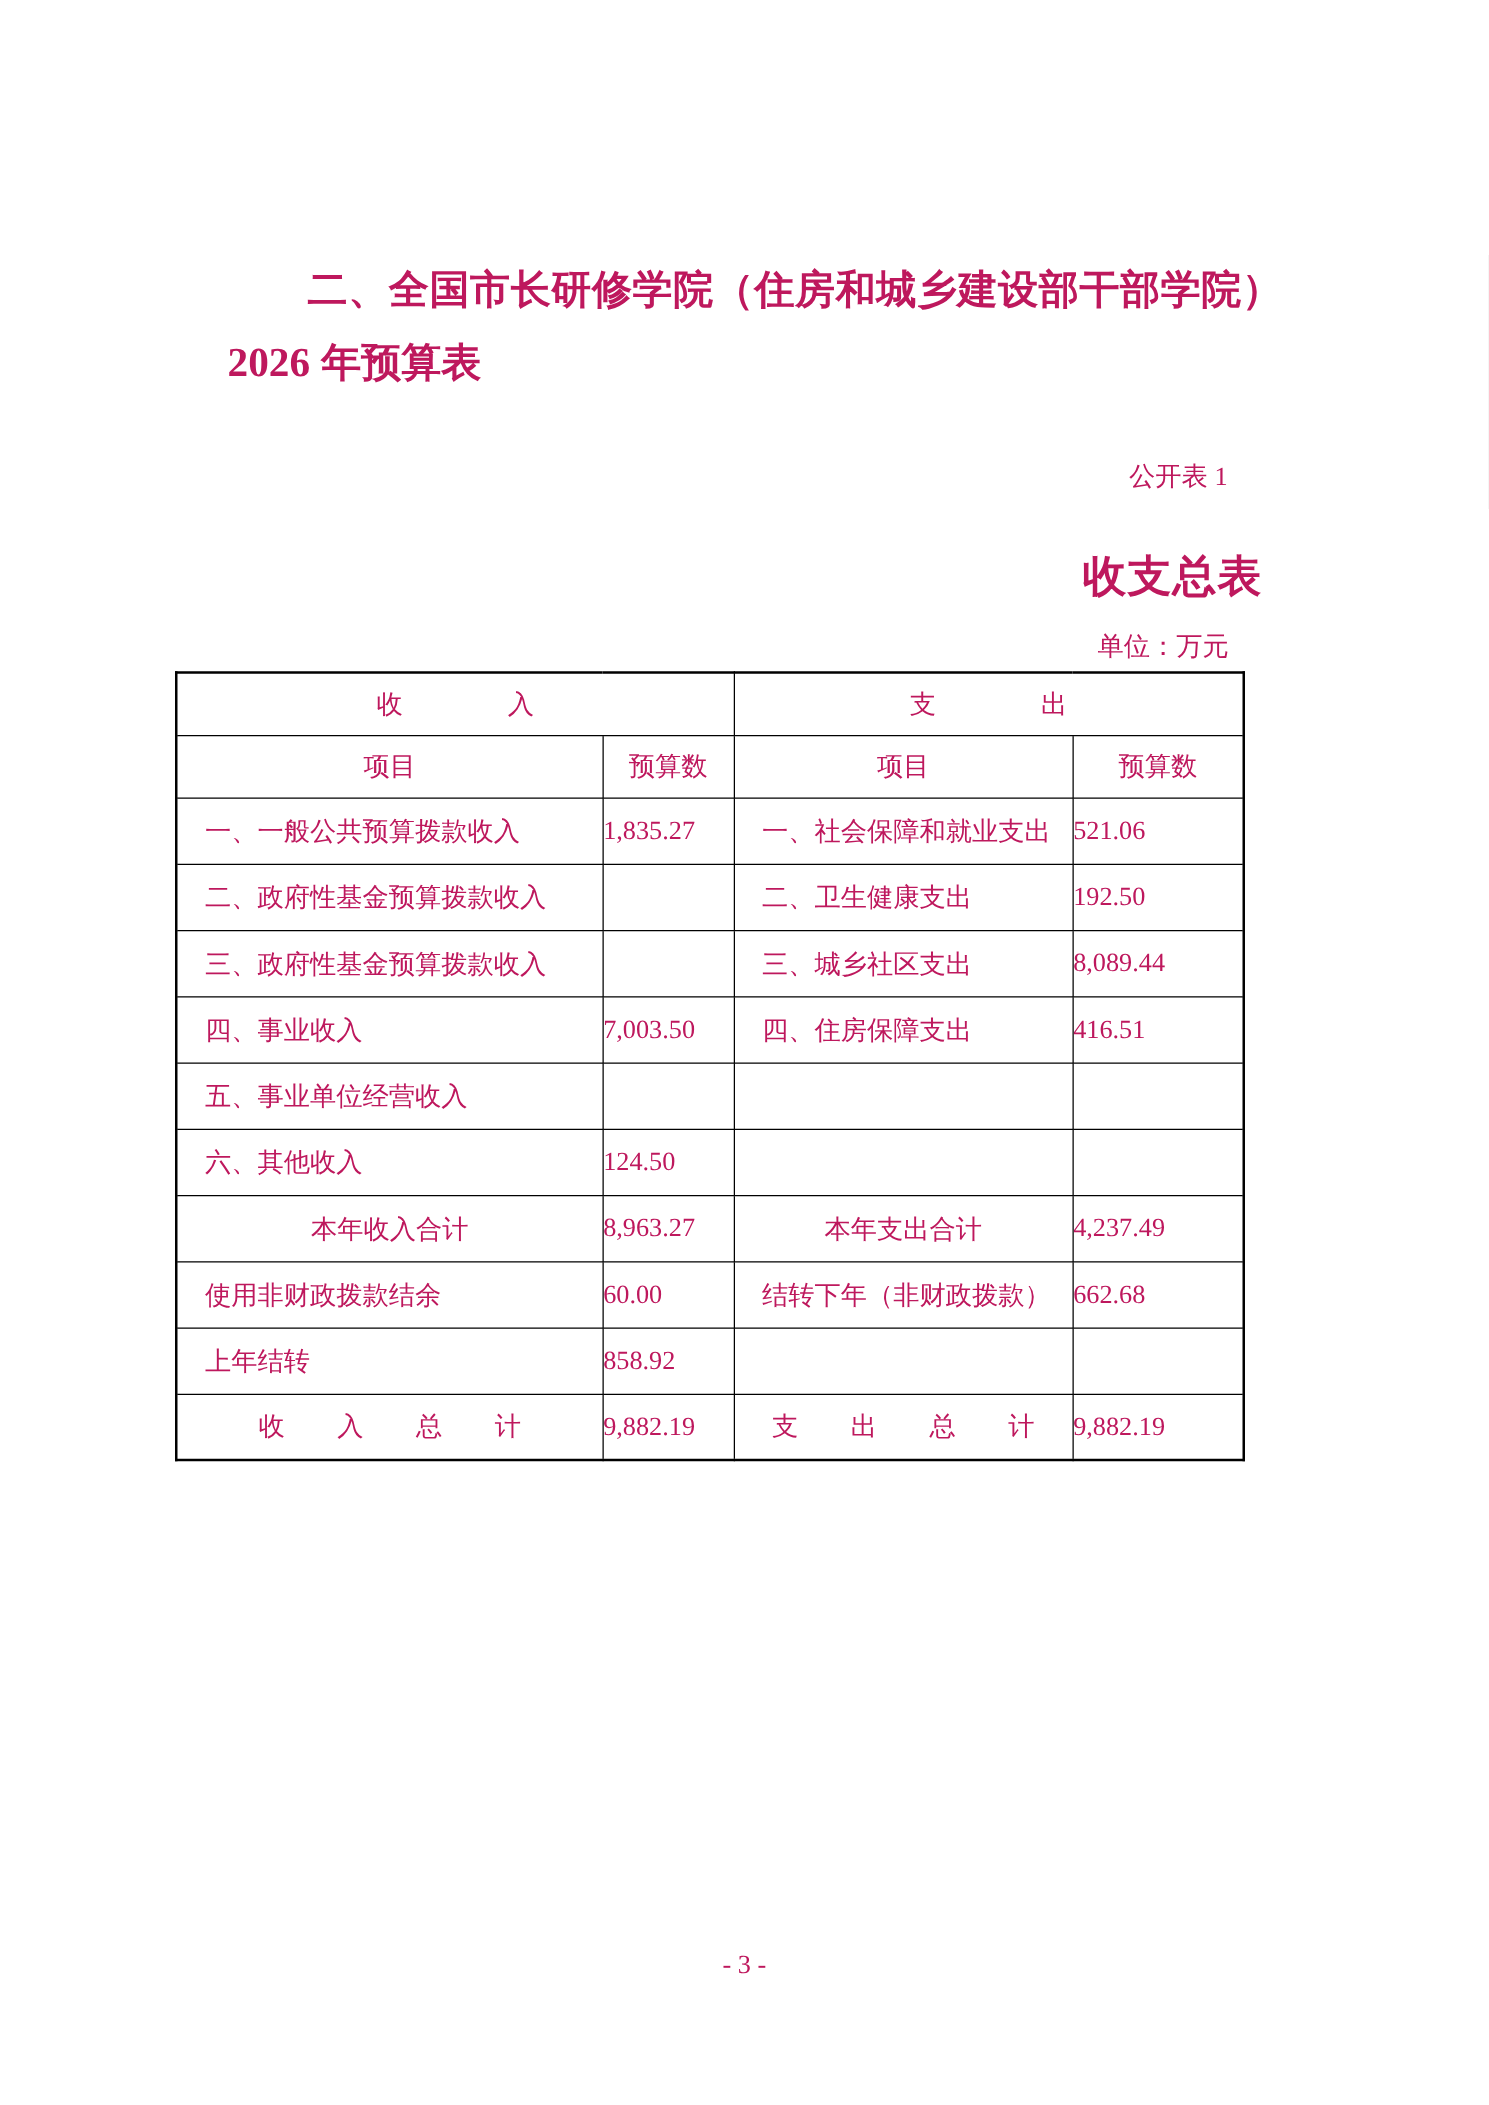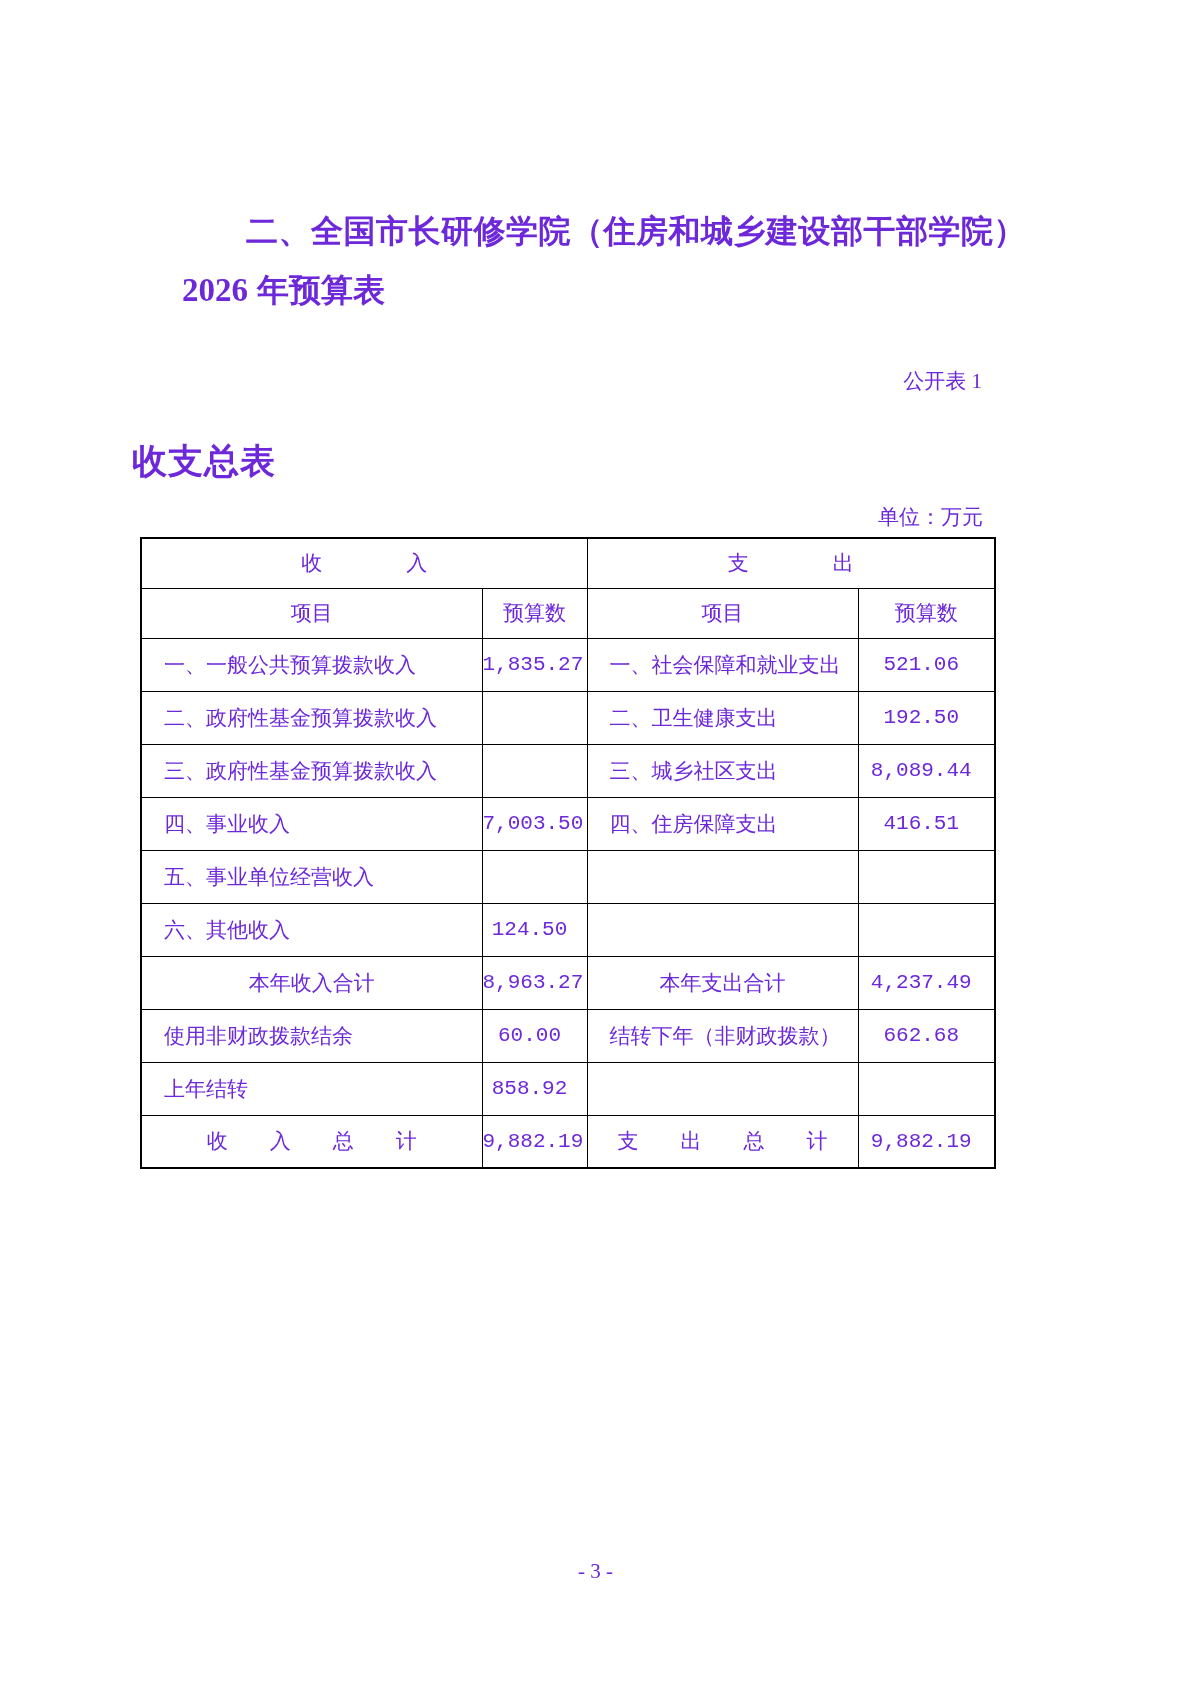--- a/index.html
+++ b/index.html
@@ -2,21 +2,21 @@
 <html><head>
 <meta charset="utf-8">
 <style>
   html,body { margin:0; padding:0; background:#e8e8e8; }
   .page {
     position:relative;
     width:1191px; height:1684px;
     margin:0 auto;
     background:#ffffff;
     font-family:"Liberation Serif","DejaVu Serif",serif;
-    color:#6d28d9;
+    color:#be185d;
     overflow:hidden;
   }
   .title-line1 {
     position:absolute; left:246px; top:210px;
     font-family:"Liberation Sans","DejaVu Sans",sans-serif;
     font-weight:bold; font-size:32px; letter-spacing:0.5px;
     white-space:nowrap;
   }
   .title-line2 {
     position:absolute; left:182px; top:269px;
@@ -26,22 +26,22 @@
   }
   .title-line2 .year {
     font-family:"Liberation Serif","DejaVu Serif",serif;
     font-weight:600; font-size:33px; margin-right:9px;
   }
   .public-label {
     position:absolute; right:209px; top:367px;
     font-size:21px; white-space:nowrap;
   }
   .table-title {
-    position:absolute; left:132px; top:438px; width:854px;
-    text-align:left;
+    position:absolute; left:156px; top:438px; width:854px;
+    text-align:right;
     font-family:"Liberation Sans","DejaVu Sans",sans-serif;
     font-weight:bold; font-size:35px; letter-spacing:1px;
   }
   .unit-note {
     position:absolute; right:208px; top:503px;
     font-size:21px; white-space:nowrap;
   }
   table.budget-table {
     position:absolute; left:140px; top:537px;
     width:854px;
@@ -57,21 +57,21 @@
     border:1px solid #000;
     font-weight:normal;
     padding:0;
     overflow:hidden; white-space:nowrap;
     vertical-align:middle;
   }
   .budget-table thead tr { height:50px; }
   .budget-table tbody tr { height:53px; }
   .budget-table th { text-align:center; }
   .budget-table td.item { text-align:left; padding-left:22px; }
-  .budget-table td.val  { text-align:center; padding-right:10px;font-family:Liberation Mono, monospace; }
+  .budget-table td.val  { text-align:left; padding-right:10px; }
   .budget-table td.center { text-align:center; padding-left:0; }
   .page-number {
     position:absolute; left:0; top:1559px; width:100%;
     text-align:center; font-size:21px;
   }
 </style>
 </head>
 <body>
 
 <div class="page">

